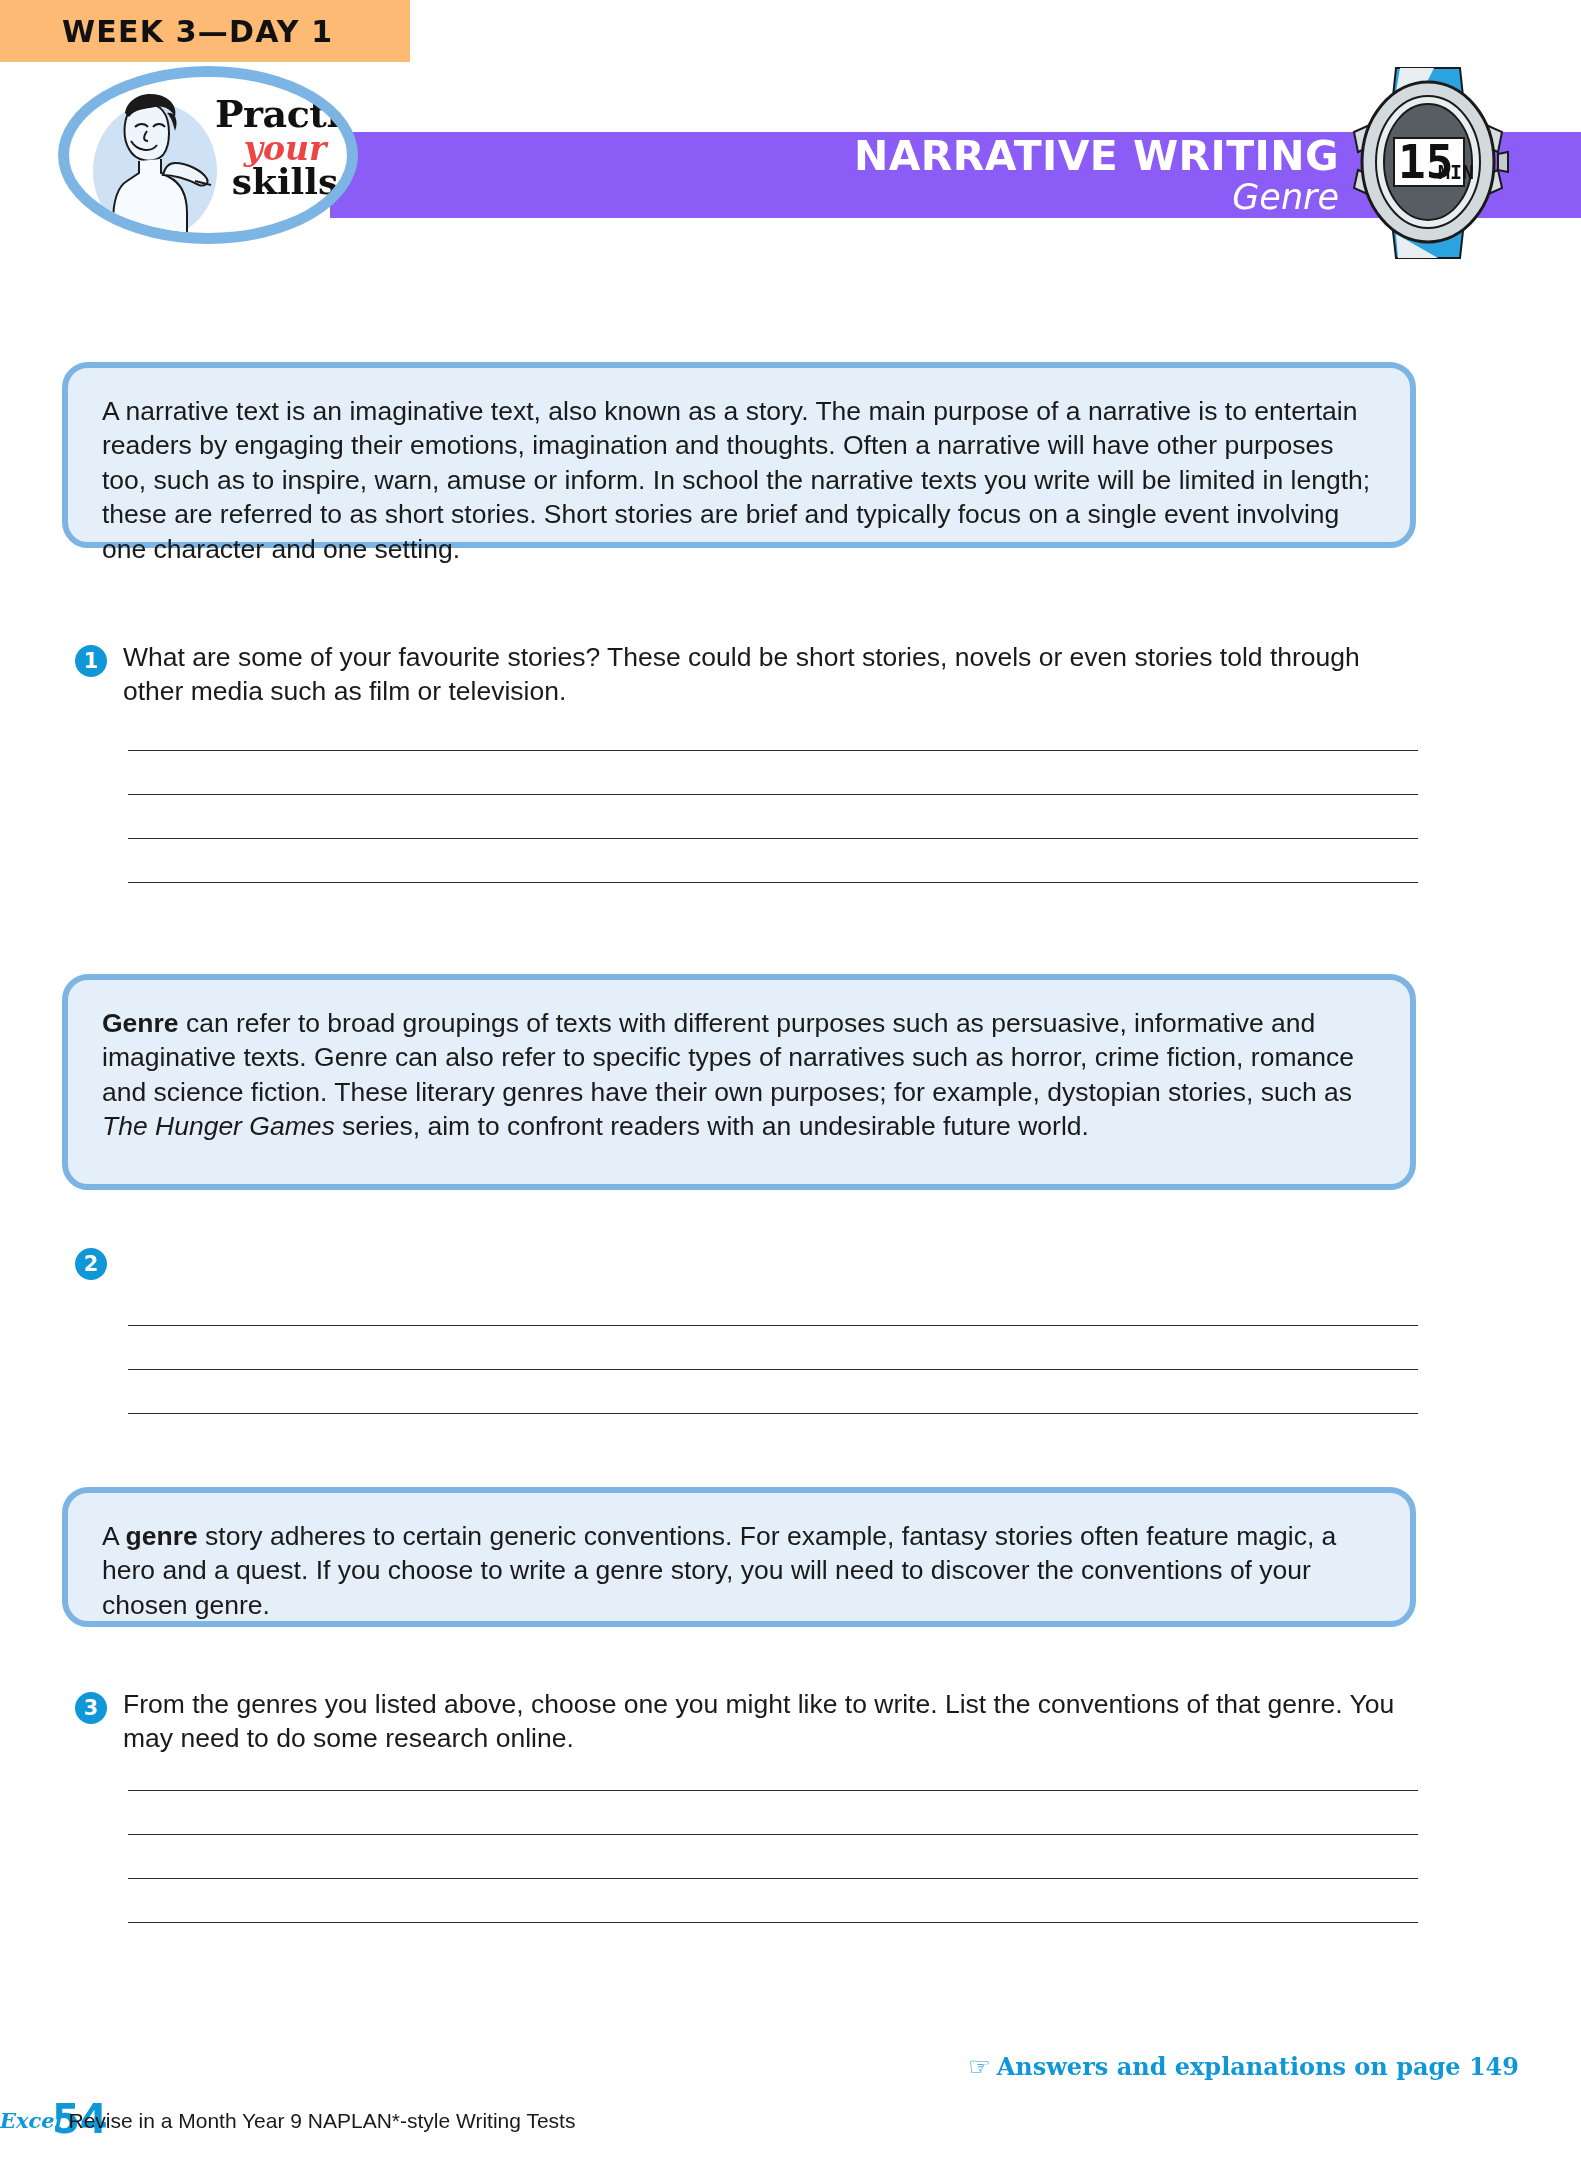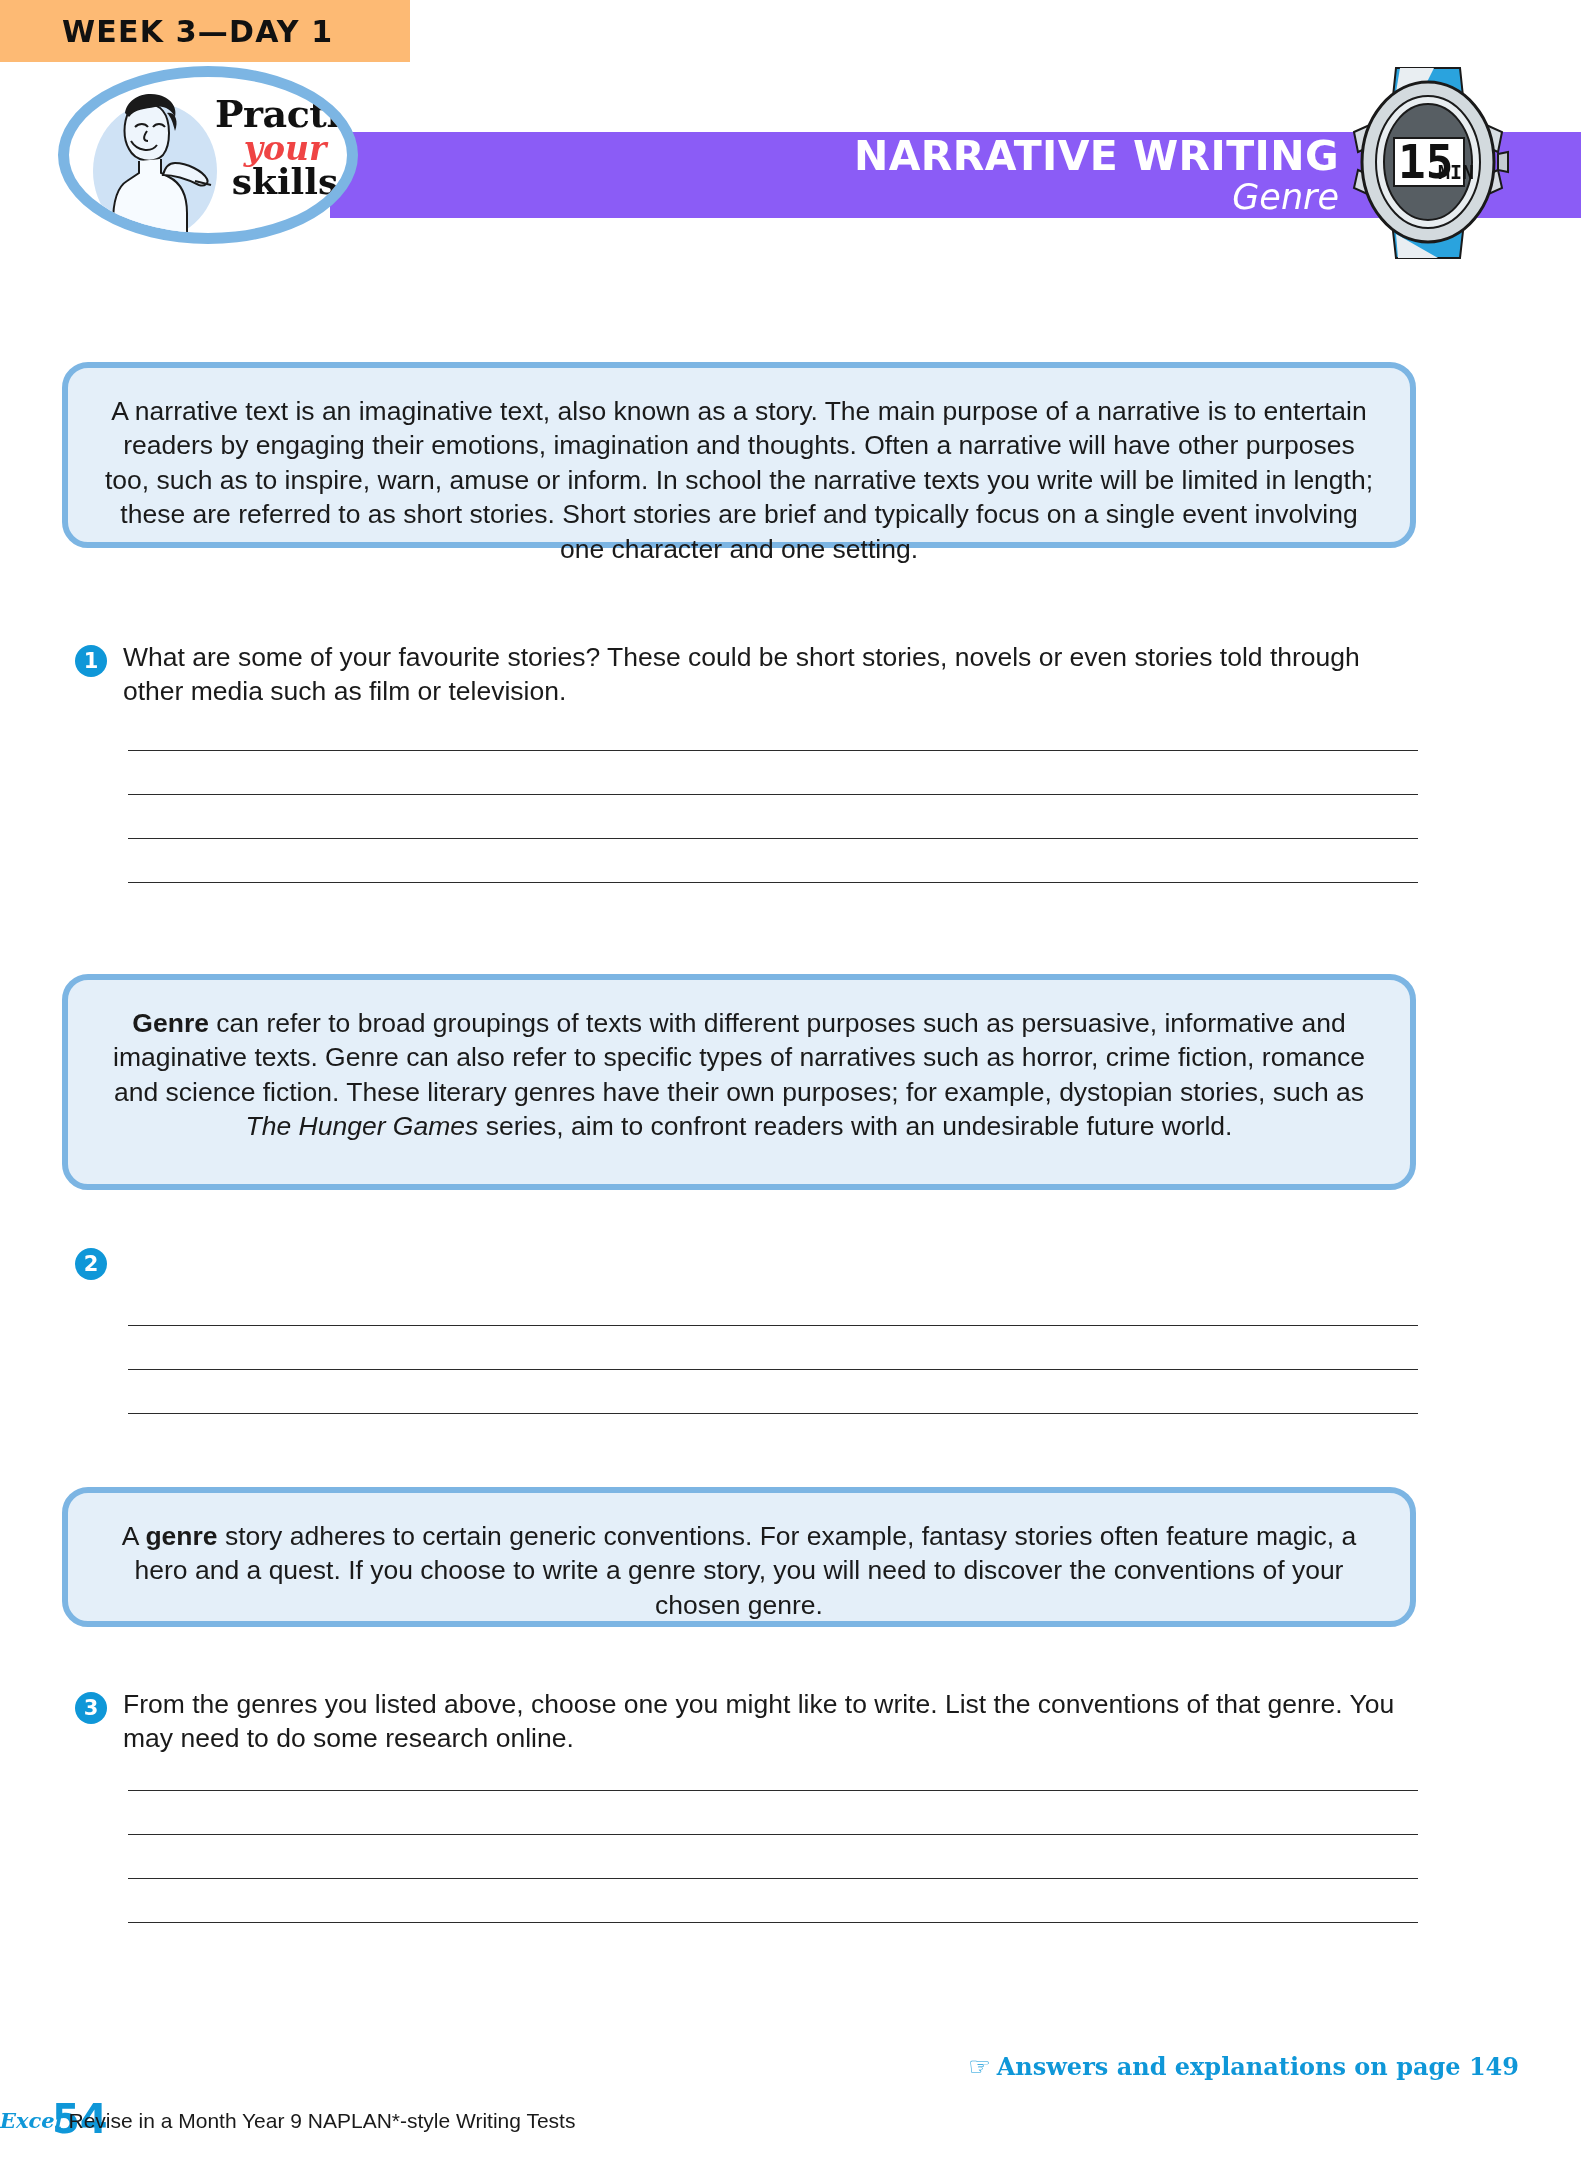--- a/index.html
+++ b/index.html
@@ -157,21 +157,20 @@
     border-radius: 26px;
     box-sizing: border-box;
     padding: 26px 34px 24px 34px;
   }
   .info-box p {
     margin: 0;
     font-size: 26.5px;
     line-height: 1.30;
     color: #1a1a1a;
     font-family: "Liberation Sans", sans-serif;
-    text-align: center;
   }
   .info-box b { font-weight: bold; }
   .info-box i { font-style: italic; }
 
   #info-box-1 { left: 62px; top: 362px; width: 1354px; height: 186px; }
   #info-box-2 { left: 62px; top: 974px; width: 1354px; height: 216px; }
   #info-box-3 { left: 62px; top: 1487px; width: 1354px; height: 140px; }
 
   
   .question {

